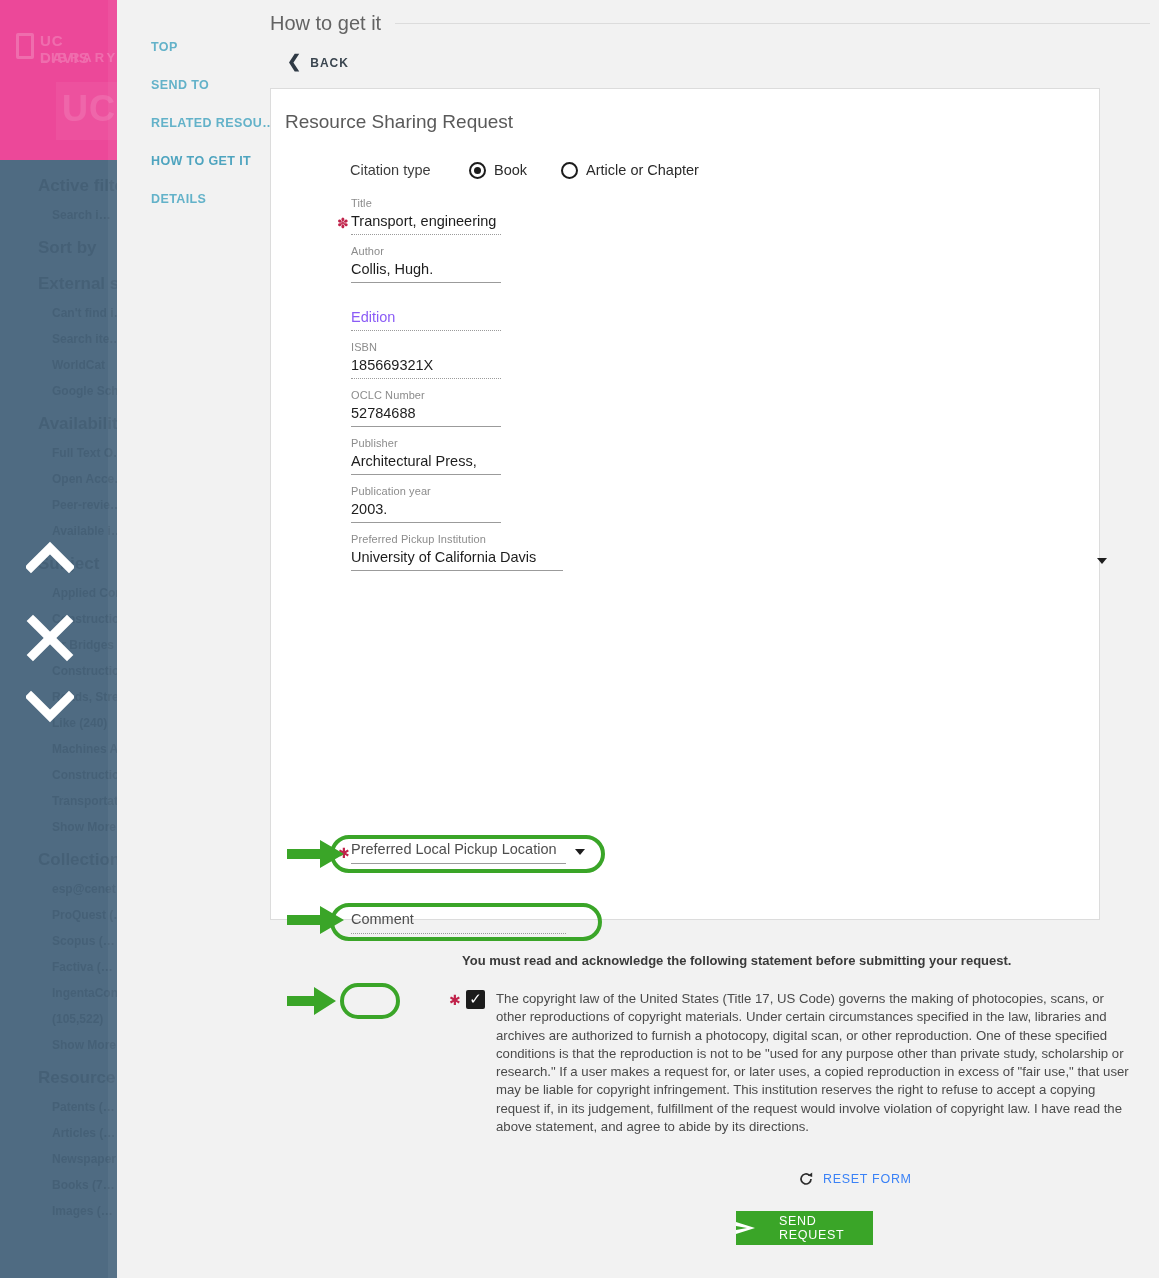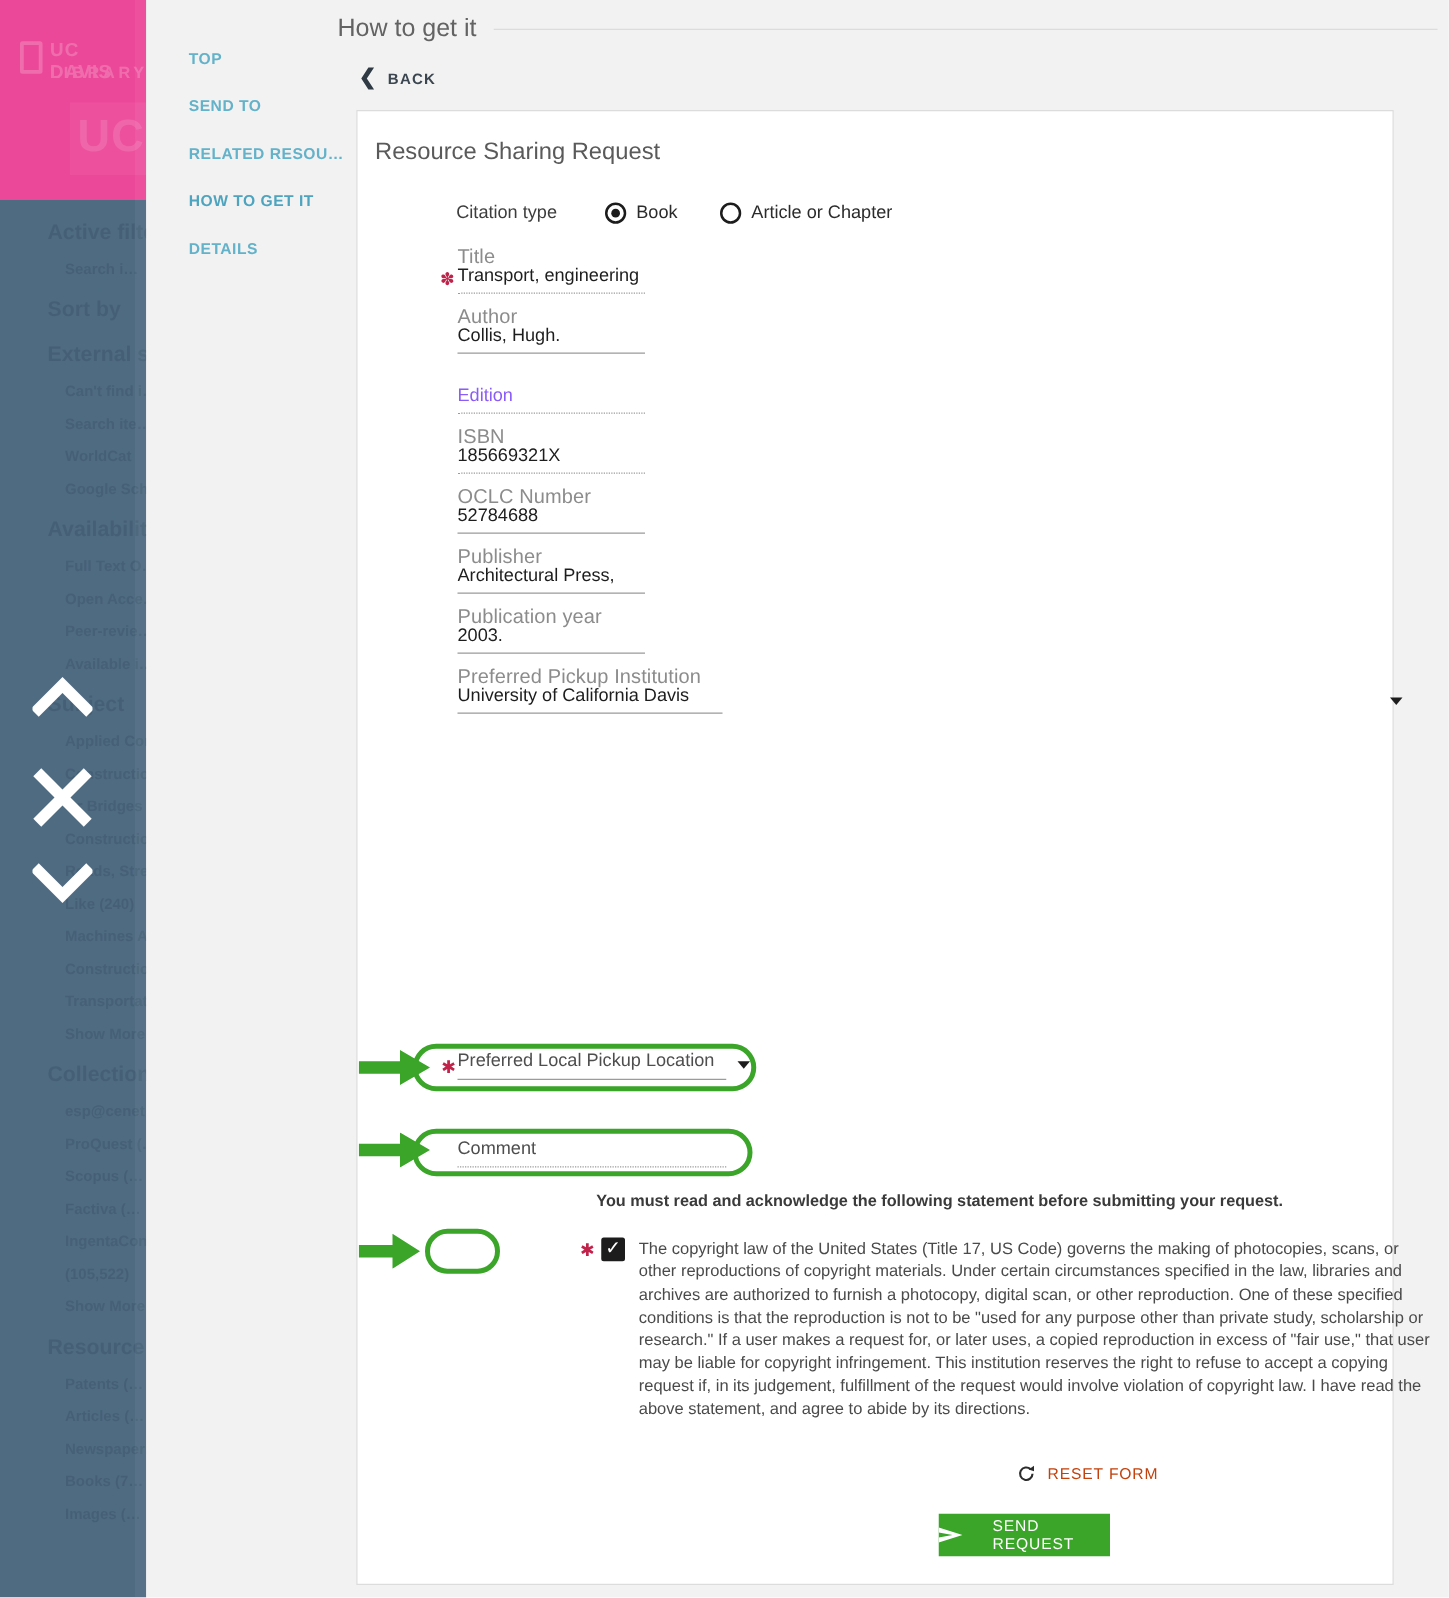--- a/index.html
+++ b/index.html
@@ -86,21 +86,21 @@
   
   #back-link {
     position:absolute; left:170px; top:55px;
     display:flex; align-items:center; gap:9px; cursor:pointer;
   }
   #back-link .chev { font-size:17px; color:#2f3a45; line-height:1; margin-top:-2px; font-weight:bold;}
   #back-link .lbl { font-size:12px; letter-spacing:1px; color:#3b4650; font-weight:bold; }
 
   
   #rs-card {
-    position:absolute; left:168px; top:88px; width:830px; height:1180px;
+    position:absolute; left:153px; top:88px; width:830px; height:832px;
     background:#ffffff; border:1px solid #dcdcdc;
   }
   #rs-title {
     position:absolute; left:14px; top:22px;
     font-size:19px; color:#5a5a5a; font-weight:normal;
   }
 
   
   #form { position:absolute; left:0; top:64px; width:830px; }
 
@@ -115,21 +115,21 @@
     border:2px solid #1c1c1c; position:relative; background:#fff;
   }
   .radio.on::after {
     content:""; position:absolute; left:3px; top:3px;
     width:7px; height:7px; border-radius:50%; background:#1c1c1c;
   }
   .radio-wrap .rlbl { font-size:14.5px; color:#2b2b2b; }
 
   .field { position:relative; padding-left:80px; margin-top:10px; }
   .field .flabel {
-    font-size:16px; color:#8c8c8c; letter-spacing:.1px; margin-bottom:2px; height:14px;
+    font-size:11px; color:#8c8c8c; letter-spacing:.1px; margin-bottom:2px; height:14px;
   }
   .field .fline {
     width:150px; border-bottom:1px solid #9b9b9b; padding-bottom:3px;
     font-size:14.5px; color:#1d1d1d; height:22px; white-space:nowrap; overflow:hidden;
   }
   .field .fline.dotted { border-bottom:1px dotted #9b9b9b; }
   .field .fline.ph { color:#8b5cf6; }
   .field .req {
     position:absolute; left:66px; bottom:5px; color:#c0224a; font-size:14px; line-height:1;
   }
@@ -163,21 +163,21 @@
     display:flex; align-items:center; justify-content:center;
   }
   #cbx .tick { color:#ffffff; font-size:15px; line-height:1; margin-top:-2px; }
   #cbx-req { position:absolute; left:341px; top:991px; color:#c0224a; font-size:14px; }
 
   
   #reset-btn {
     position:absolute; left:527px; top:1082px;
     display:flex; align-items:center; gap:9px; cursor:pointer;
   }
-  #reset-btn .lbl { font-size:12.5px; letter-spacing:.7px; color:#c2410c; }
+  #reset-btn .lbl { font-size:12.5px; letter-spacing:.7px; color:#3b82f6; }
   #send-btn {
     position:absolute; left:465px; top:1122px;
     width:137px; height:34px; background:#3aa528;
     display:flex; align-items:center; justify-content:center; gap:24px;
     cursor:pointer;
   }
   #send-btn .lbl { font-size:12.5px; letter-spacing:.7px; color:#ffffff; }
 
   svg { display:block; }
 </style>

